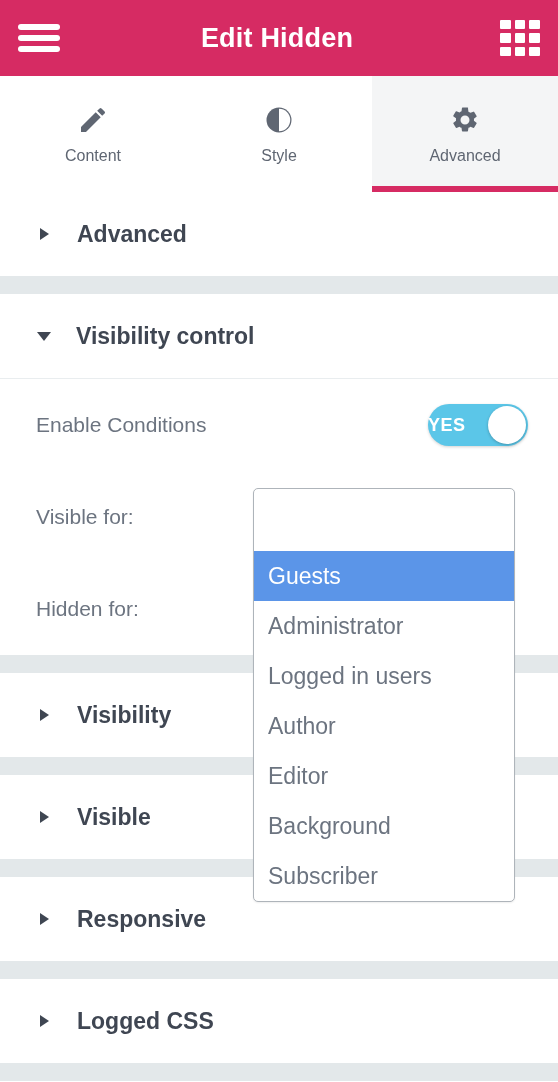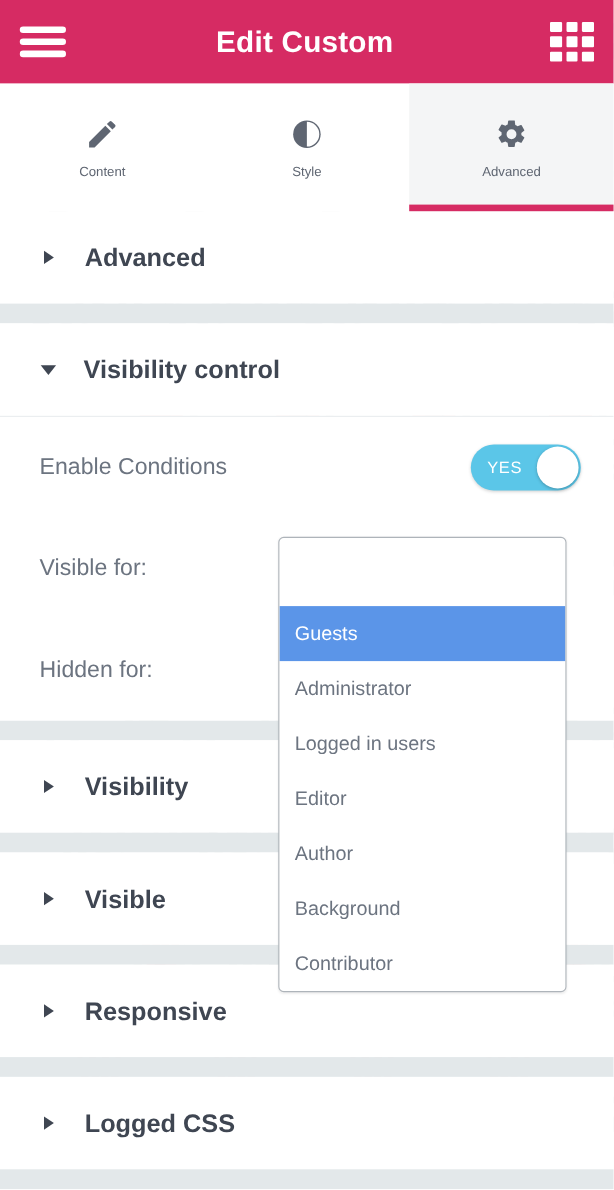--- a/index.html
+++ b/index.html
@@ -116,21 +116,21 @@
   }
   .tab.active { background: #f4f5f6; }
   .tab .tab-icon {
     height: 34px;
     display: flex;
     align-items: center;
     justify-content: center;
     color: #5f6672;
   }
   .tab .tab-label {
-    font-size: 12px;
+    font-size: 16px;
     color: #5f6672;
     font-weight: 400;
   }
   .tab.active::after {
     content: "";
     position: absolute;
     left: 0; right: 0; bottom: 0;
     height: 6px;
     background: #d62b63;
   }
@@ -207,23 +207,22 @@
     background: #5bc6e8;
     display: flex;
     align-items: center;
     justify-content: flex-start;
     position: relative;
     cursor: pointer;
     box-shadow: 0 1px 3px rgba(0,0,0,0.18);
   }
   .toggle .yes {
     color: #ffffff;
-    font-size: 15px;
-    font-weight: 400;
-    margin-left: 15px;
+    font-size: 18px;
+    font-weight: 700;
     letter-spacing: 0.5px;
   }
   .toggle .knob {
     position: absolute;
     right: 2px;
     width: 38px; height: 38px;
     border-radius: 50%;
     background: #ffffff;
     box-shadow: 0 1px 3px rgba(0,0,0,0.25);
   }
@@ -239,21 +238,21 @@
     border-radius: 5px;
     z-index: 40;
     overflow: hidden;
     box-shadow: 0 1px 2px rgba(0,0,0,0.07);
   }
   .opt {
     height: 50px;
     display: flex;
     align-items: center;
     padding-left: 14px;
-    font-size: 18px;
+    font-size: 23px;
     color: #6c7480;
     cursor: pointer;
   }
   .opt.blank { height: 62px; }
   .opt.selected {
     background: #5b95e8;
     color: #ffffff;
   }
 </style>
 </head>
@@ -722,21 +721,21 @@
         <div class="wm-script">ویستاآکادمی</div>
       </div>
     </div>
 
   <div class="topbar">
     <div class="hamburger">
       <i></i>
       <i></i>
       <i></i>
     </div>
-    <div class="topbar-title">Edit Custom</div>
+    <div class="topbar-title">Edit Hidden</div>
     <div class="grid-icon">
       <span></span>
       <span></span>
       <span></span>
       <span></span>
       <span></span>
       <span></span>
       <span></span>
       <span></span>
       <span></span>
@@ -839,19 +838,19 @@
 
     <div class="band"></div>
 
   </div>
 
   <div class="select-open" id="dropdown">
       <div class="opt blank"></div>
       <div class="opt selected">Guests</div>
       <div class="opt">Administrator</div>
       <div class="opt">Logged in users</div>
+      <div class="opt">Author</div>
       <div class="opt">Editor</div>
-      <div class="opt">Author</div>
       <div class="opt">Background</div>
-      <div class="opt">Contributor</div>
+      <div class="opt">Subscriber</div>
     </div>
 
 </div>
 
 </body></html>

